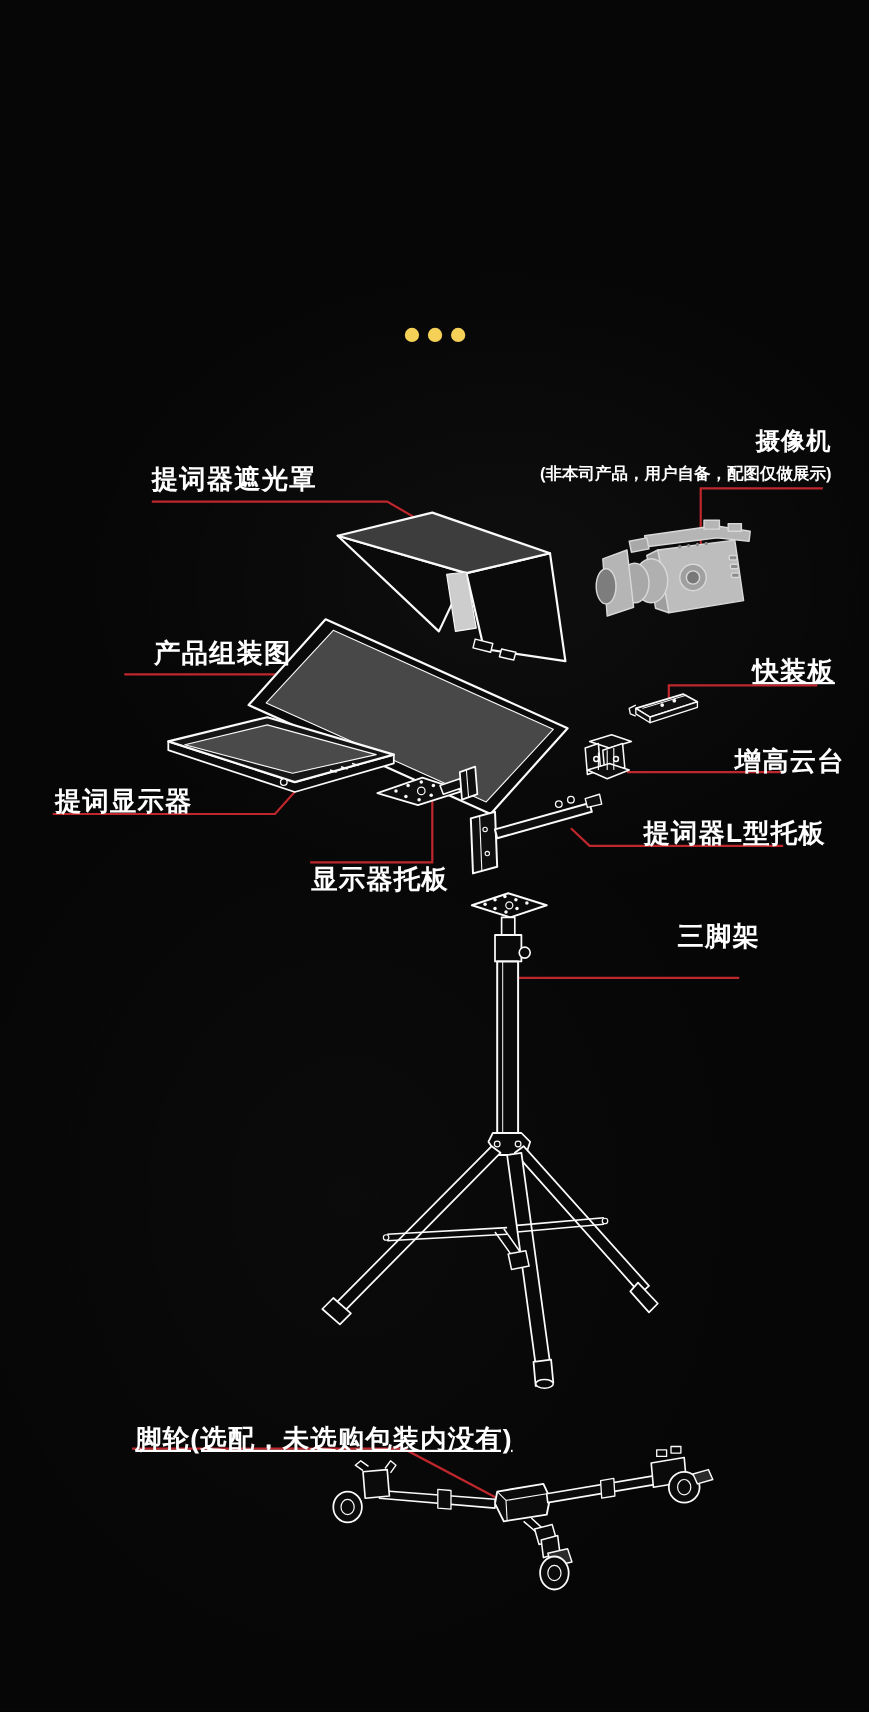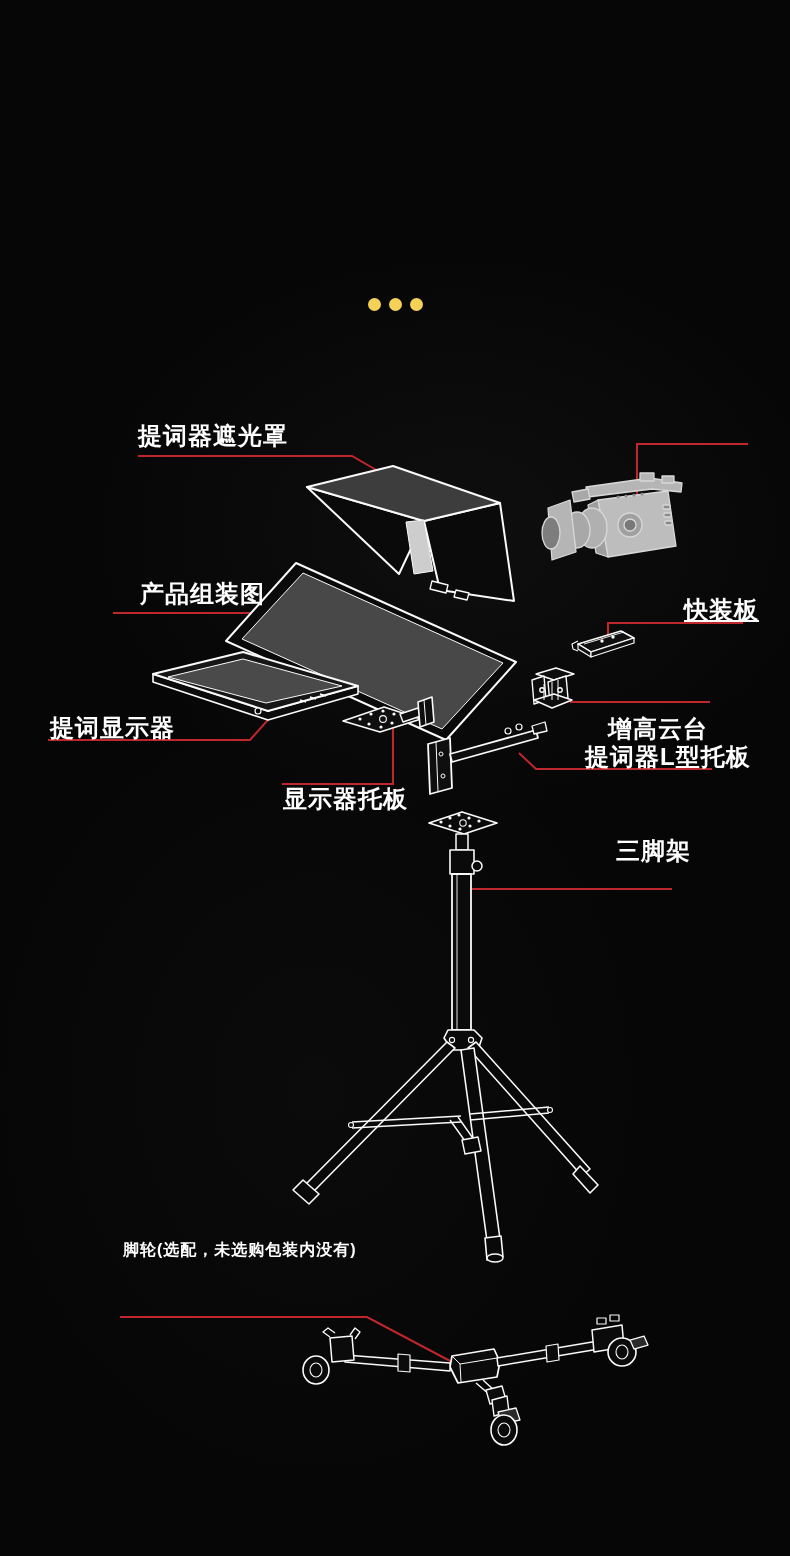--- a/index.html
+++ b/index.html
@@ -23,26 +23,26 @@
   svg.diagram{position:absolute;left:0;top:0;width:790px;height:1556px;}
   .lbl{
     position:absolute;color:#ffffff;font-weight:bold;font-size:24px;
     white-space:nowrap;letter-spacing:1px;z-index:3;
   }
   .lbl-camera{top:386px;right:34px;text-align:right;font-size:22px;}
   .lbl-camera .note{font-size:15px;font-weight:bold;letter-spacing:0;margin-top:5px;}
   .lbl-hood{left:138px;top:420px;}
   .lbl-mirror{left:140px;top:578px;}
   .lbl-quickplate{left:684px;top:594px;text-decoration:underline;}
-  .lbl-riser{left:608px;top:676px;margin-top:37px;}
+  .lbl-riser{left:668px;top:676px;}
   .lbl-monitor{left:50px;top:712px;}
   .lbl-tray{left:283px;top:755px;margin-top:28px;}
   .lbl-lbracket{left:585px;top:741px;}
   .lbl-tripod{left:616px;top:835px;}
-  .lbl-casters{left:123px;top:1240px;font-size:16px;}
+  .lbl-casters{left:123px;top:1292px;font-size:24px;text-decoration:underline;}
 </style>
 </head>
 <body>
 
 <div class="page">
 
 
   <div class="dots">
     <span></span><span></span><span></span>
   </div>
@@ -208,20 +208,24 @@
       <path d="M630,1340 l14,-4 l4,9 l-14,4 Z" stroke-width="1.3" fill="#2a2a2a"></path>
       <path d="M476,1383 L490,1395 M483,1380 L496,1392" stroke-width="1.4"></path>
       <path d="M486,1390 L502,1386 L506,1400 L490,1404 Z" fill="#0b0b0b" stroke-width="1.4"></path>
       <path d="M492,1400 L507,1396 L509,1412 L494,1416 Z" fill="#0b0b0b" stroke-width="1.4"></path>
       <path d="M498,1412 L516,1408 L520,1420 L502,1424 Z" fill="#2a2a2a" stroke-width="1.3"></path>
       <ellipse cx="504" cy="1430" rx="13" ry="15" stroke-width="1.6" fill="#0b0b0b"></ellipse>
       <ellipse cx="504" cy="1430" rx="6" ry="7" stroke-width="1.1"></ellipse>
     </g>
   </svg>
 
+  <div class="lbl lbl-camera">
+    <div>摄像机</div>
+    <div class="note">(非本司产品，用户自备，配图仅做展示)</div>
+  </div>
   <div class="lbl lbl-hood">提词器遮光罩</div>
   <div class="lbl lbl-mirror">产品组装图</div>
   <div class="lbl lbl-quickplate">快装板</div>
   <div class="lbl lbl-riser">增高云台</div>
   <div class="lbl lbl-monitor">提词显示器</div>
   <div class="lbl lbl-tray">显示器托板</div>
   <div class="lbl lbl-lbracket">提词器L型托板</div>
   <div class="lbl lbl-tripod">三脚架</div>
   <div class="lbl lbl-casters">脚轮(选配，未选购包装内没有)</div>
 

